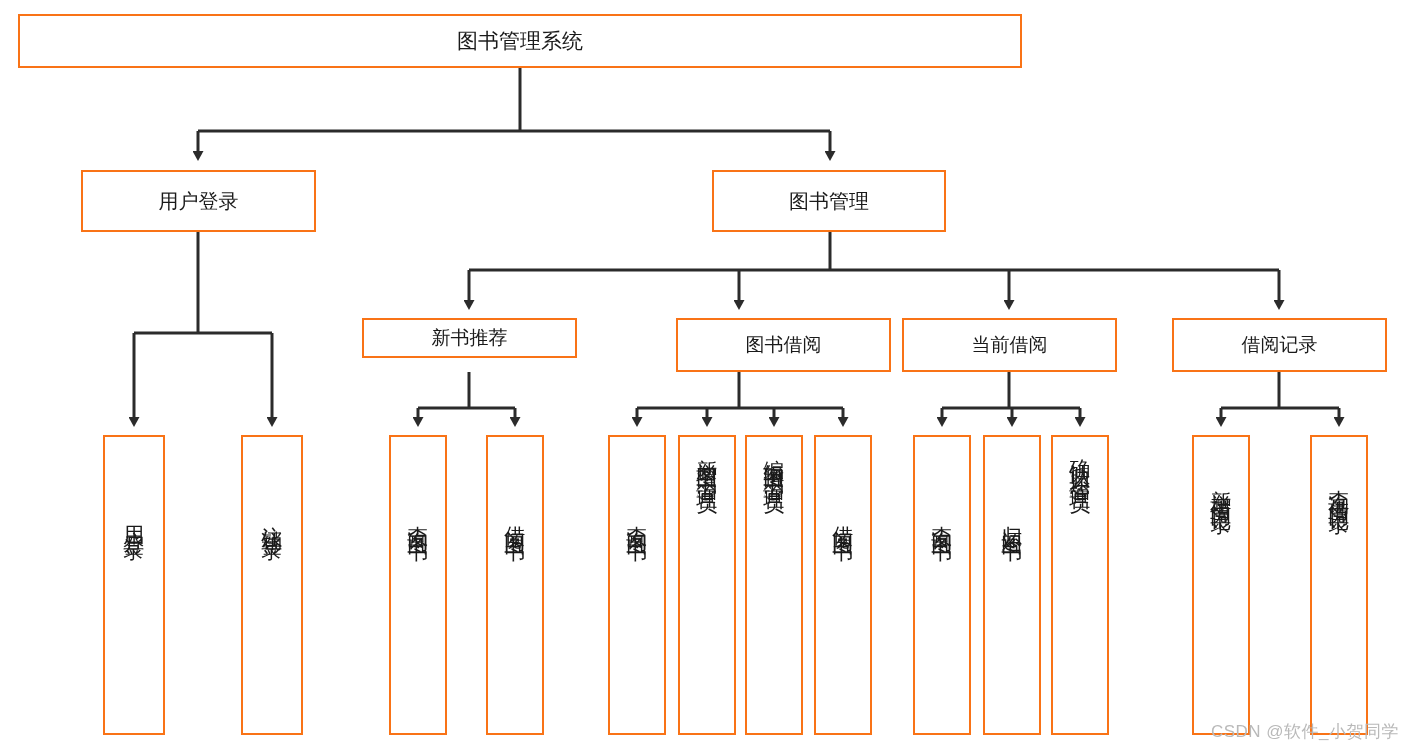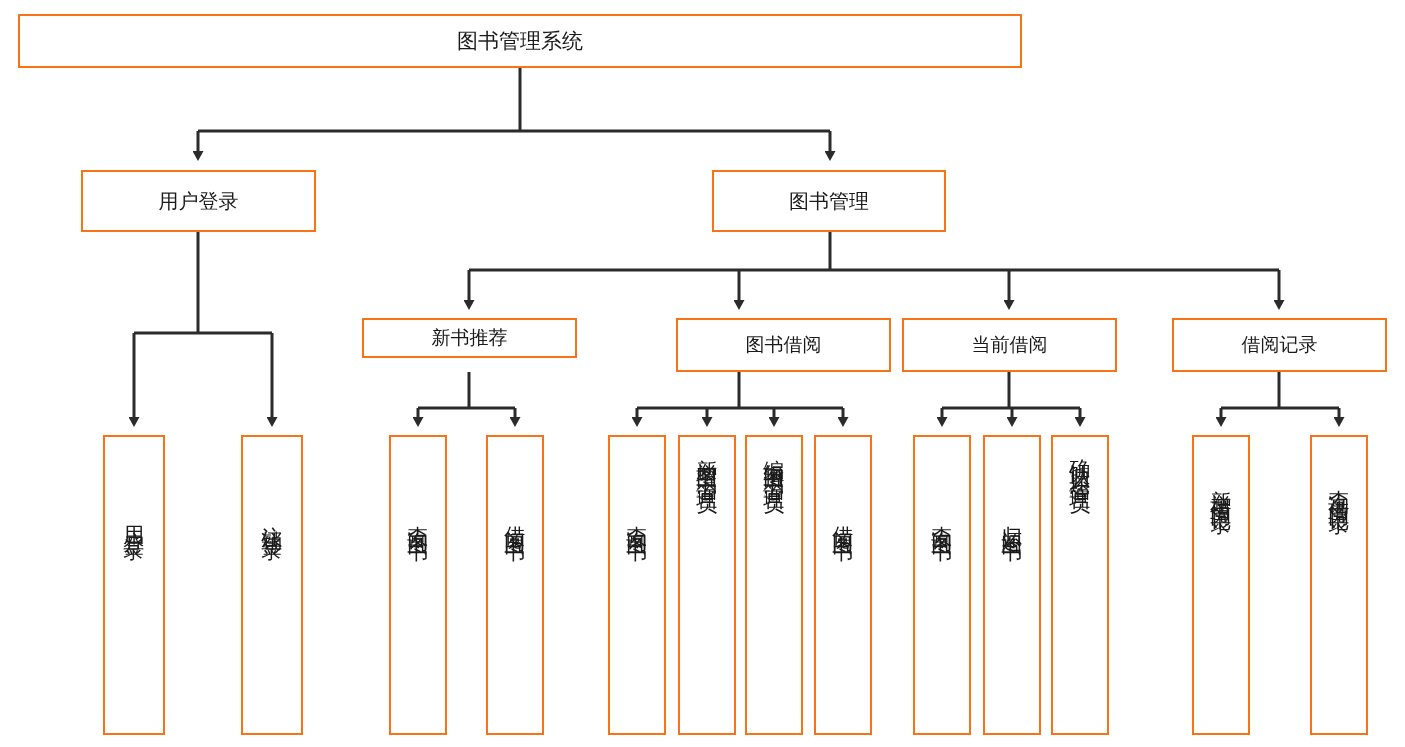--- a/index.html
+++ b/index.html
@@ -138,13 +138,14 @@
     <span class="lbl">确认归还（管理员）</span>
   </div>
 
   <div class="node leaf mid-text" style="left:1192px;top:435px;width:58px;height:300px;padding-top:36px;">
     <span class="lbl">新增借阅记录</span>
   </div>
   <div class="node leaf mid-text" style="left:1310px;top:435px;width:58px;height:300px;padding-top:36px;">
     <span class="lbl">查询借阅记录</span>
   </div>
 
+  <div id="watermark">CSDN @软件_小贺同学</div>
 </div>
 
 </body></html>

